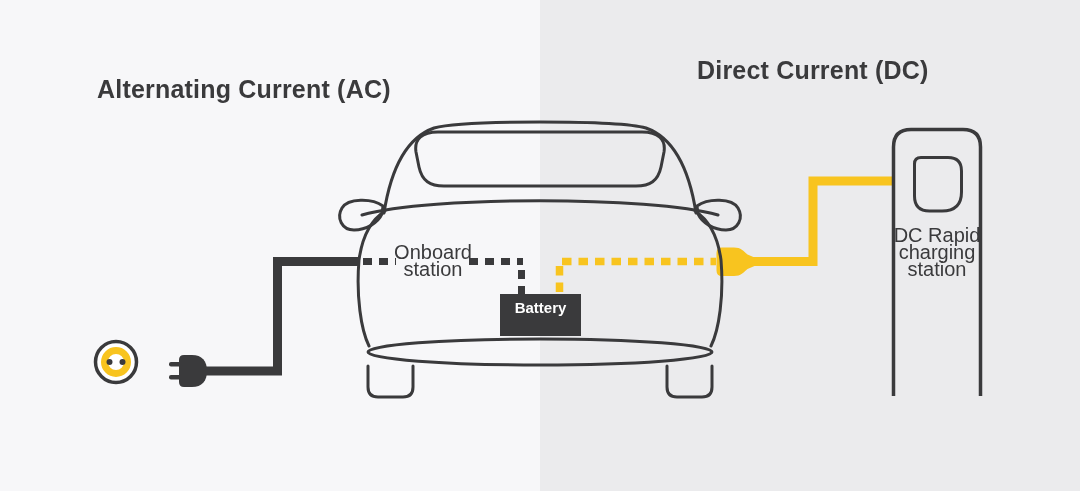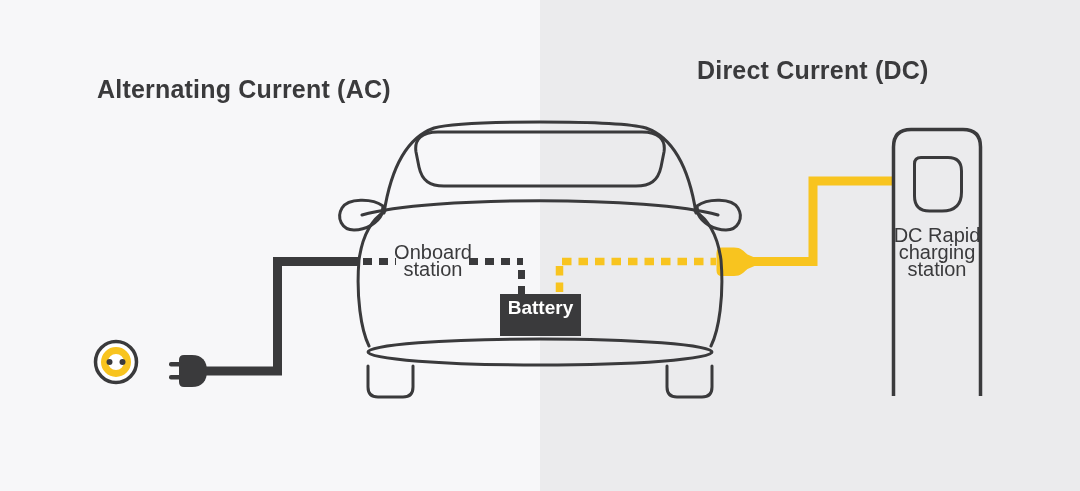--- a/index.html
+++ b/index.html
@@ -33,21 +33,21 @@
   .txt { position: absolute; color: var(--ink); }
   .title { font-size: 25px; font-weight: 700; letter-spacing: 0.2px; white-space: nowrap; }
   .title.ac { left: 97px; top: 75px; }
   .title.dc { left: 697px; top: 56px; }
   .small-label { font-size: 20px; line-height: 17px; text-align: center; }
   .onboard { left: 388px; top: 244px; width: 90px; }
   .station-label { left: 893px; top: 227px; width: 88px; }
   .battery {
     left: 500px; top: 294px; width: 81px; height: 42px;
     background: var(--battery_bg); color: var(--battery_text);
-    font-size: 19px; font-weight: 700; text-align: center; line-height: 28px;
+    font-size: 15px; font-weight: 700; text-align: center; line-height: 28px;
   }
 </style>
 </head>
 <body>
 
 <div class="stage">
 
   <div class="panel ac"></div>
   <div class="panel dc"></div>
 

